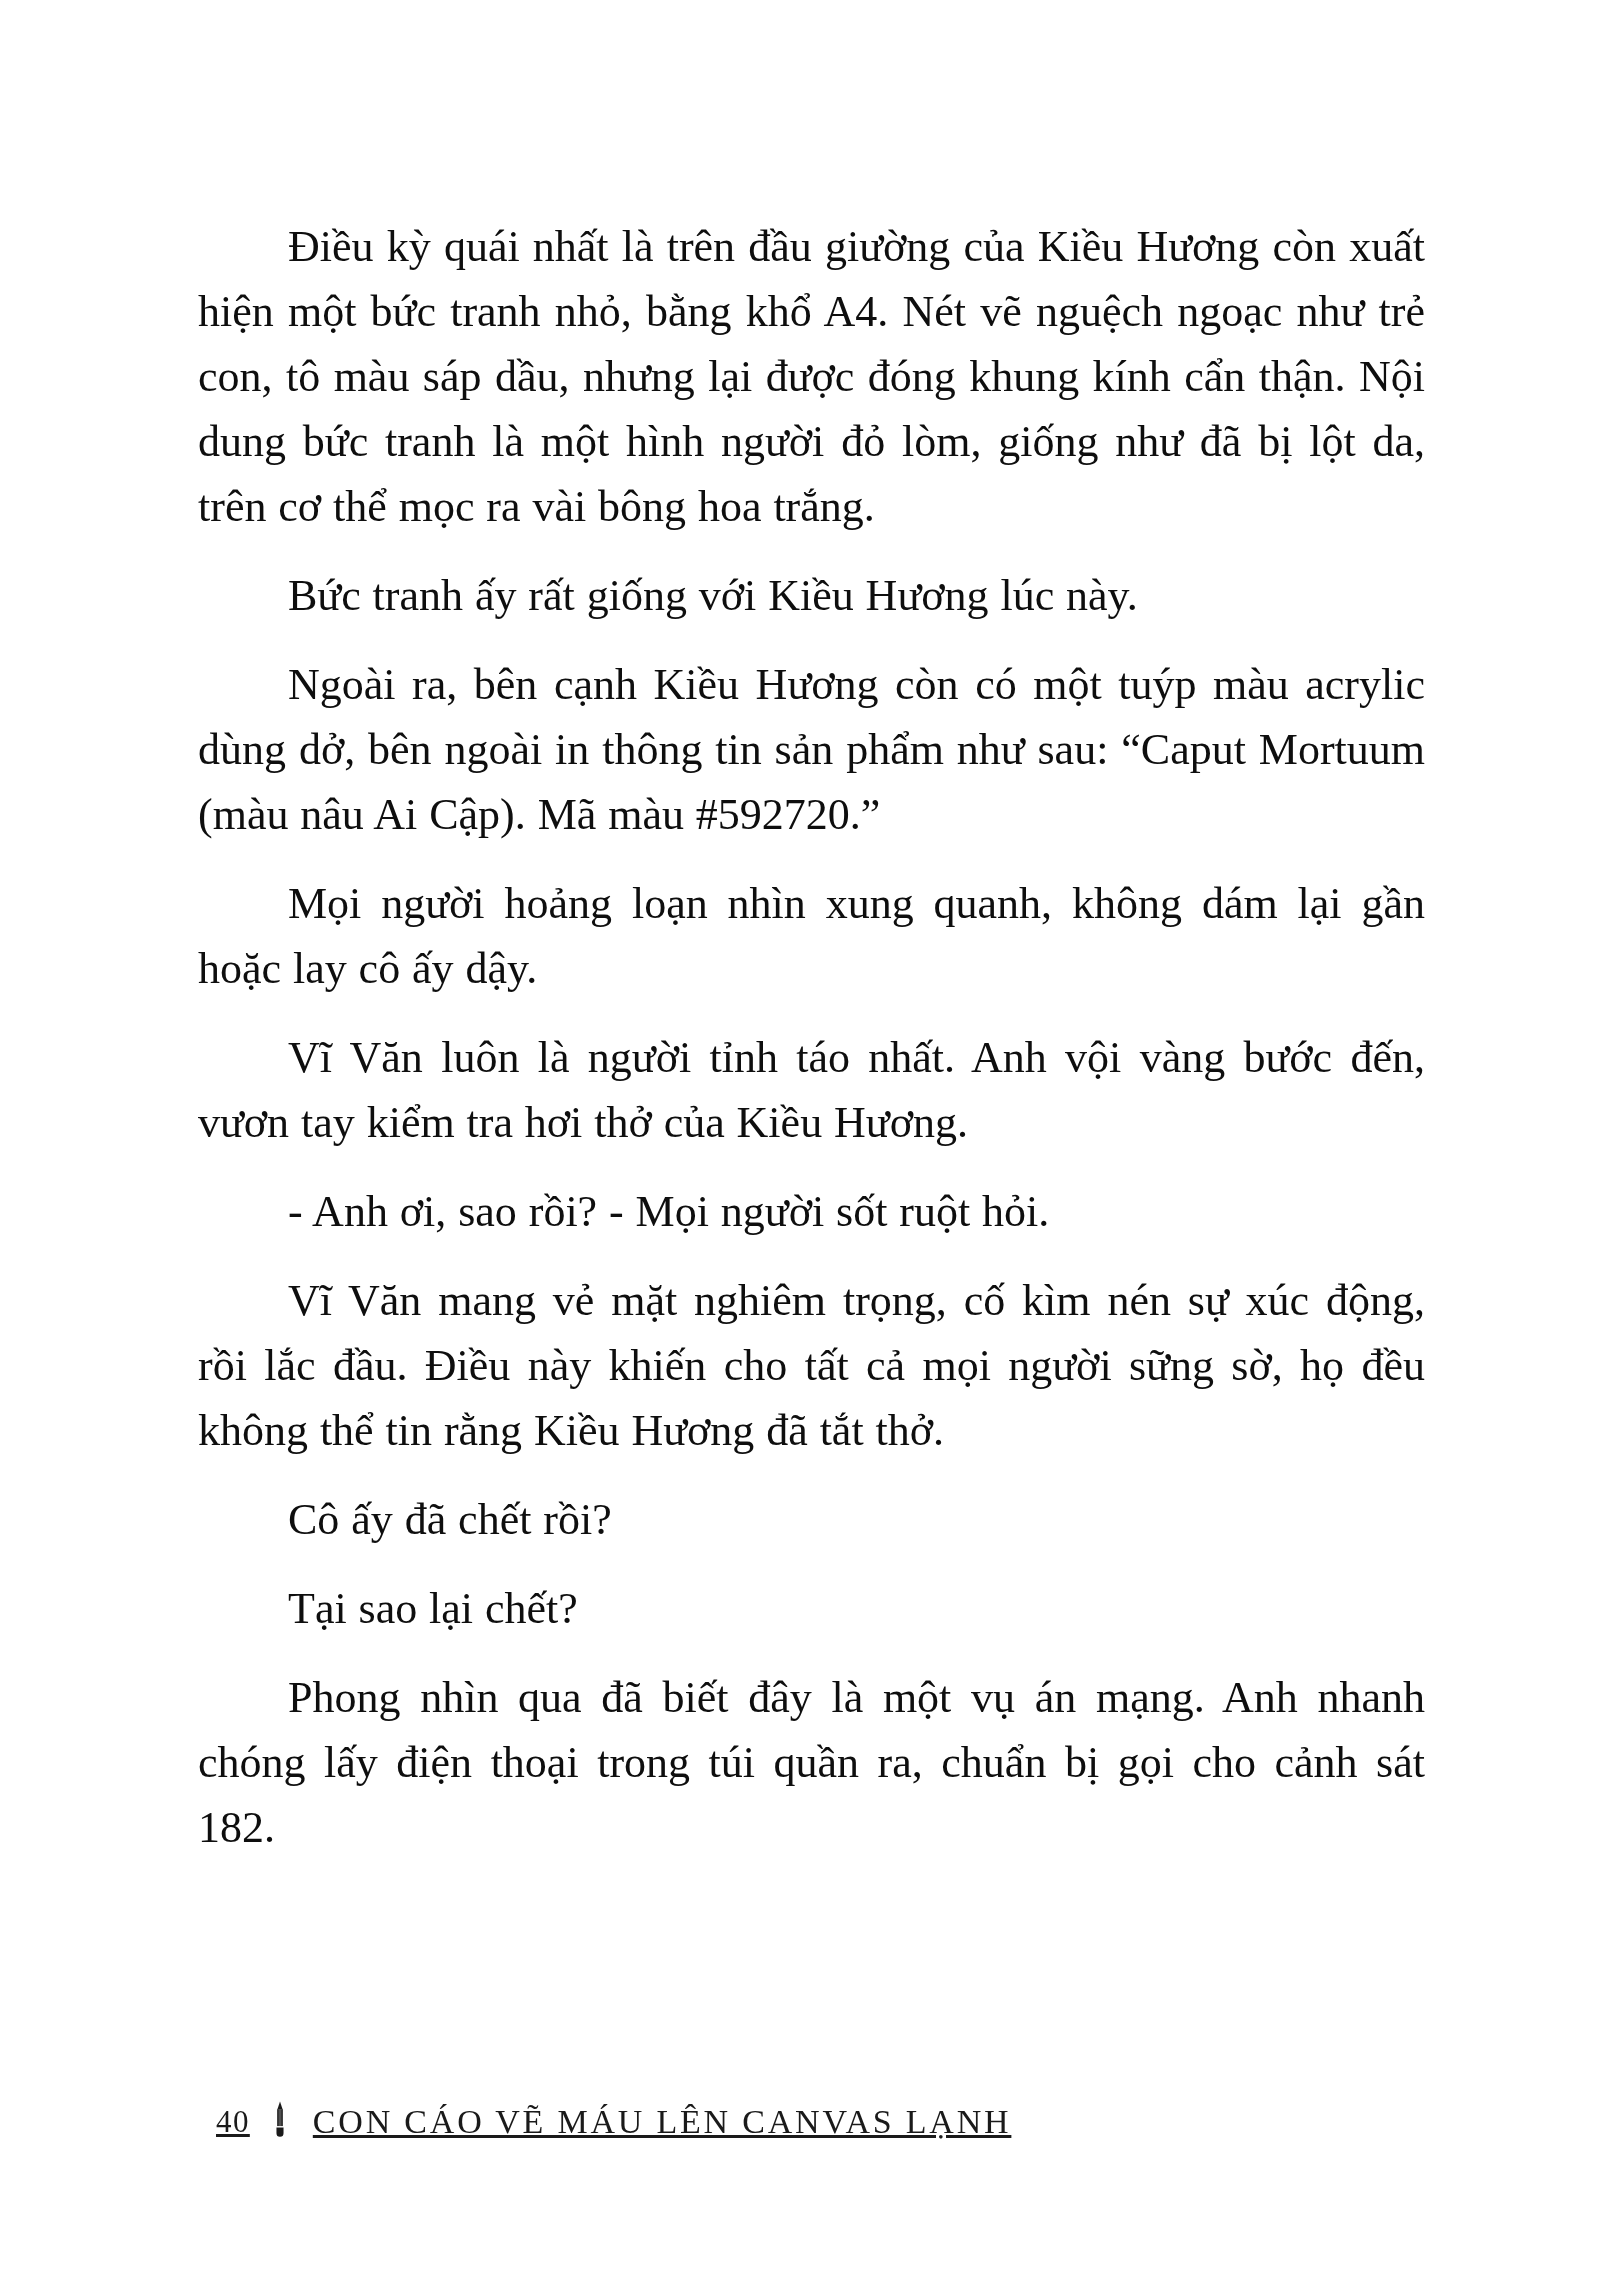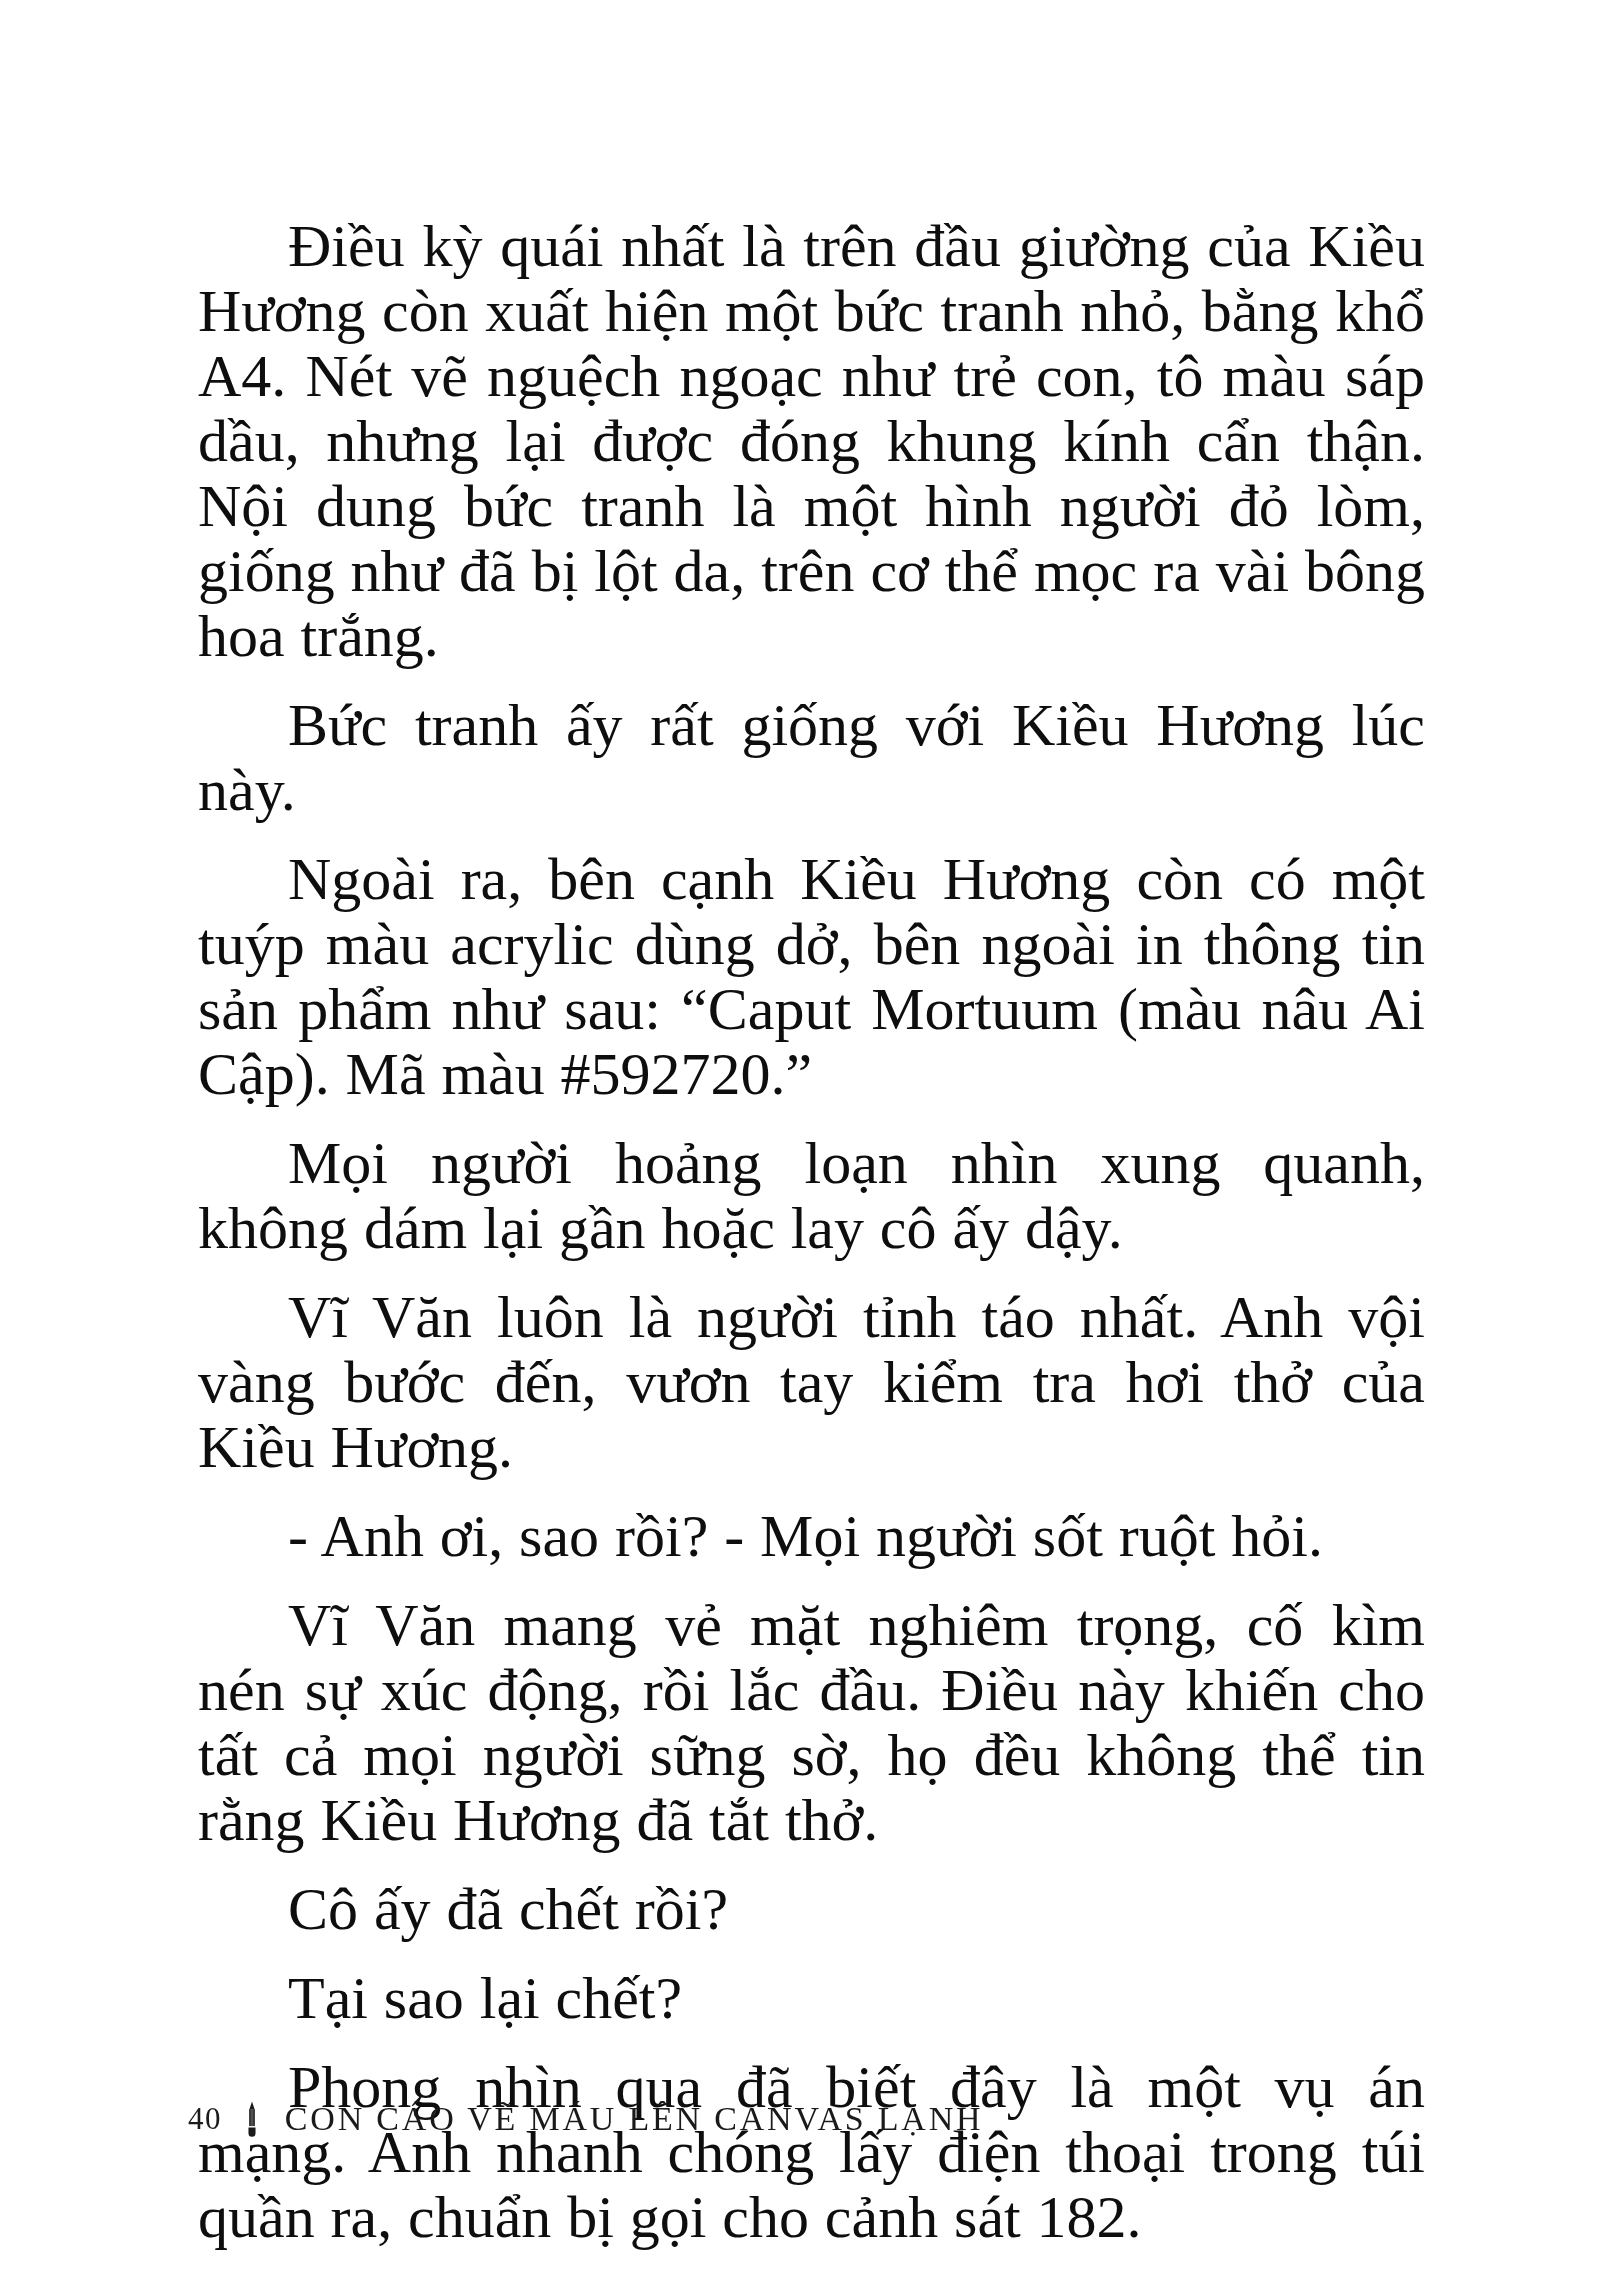--- a/index.html
+++ b/index.html
@@ -17,37 +17,38 @@
     overflow: hidden;
   }
   .content {
     position: absolute;
     left: 198px;
     top: 214px;
     width: 1227px;
   }
   .content p {
     margin: 0 0 24px 0;
-    font-size: 60px;
+    font-size: 44px;
     line-height: 65px;
     text-align: justify;
     text-indent: 90px;
     letter-spacing: 0px;
     word-spacing: 0.9px;
   }
   .content p.italic {
     font-style: italic;
   }
   .footer {
     position: absolute;
-    left: 188px;
+    left: 216px;
     top: 2101px;
     display: flex;
-    align-items: flex-start;
+    align-items: flex-end;
     color: #1a1a1a;
+    text-decoration: underline;
   }
   .footer .page-num {
     font-size: 31px;
     line-height: 36px;
     letter-spacing: 1.4px;
   }
   .footer .brush {
     margin: 0 25px 0 22px;
     display: inline-block;
   }

